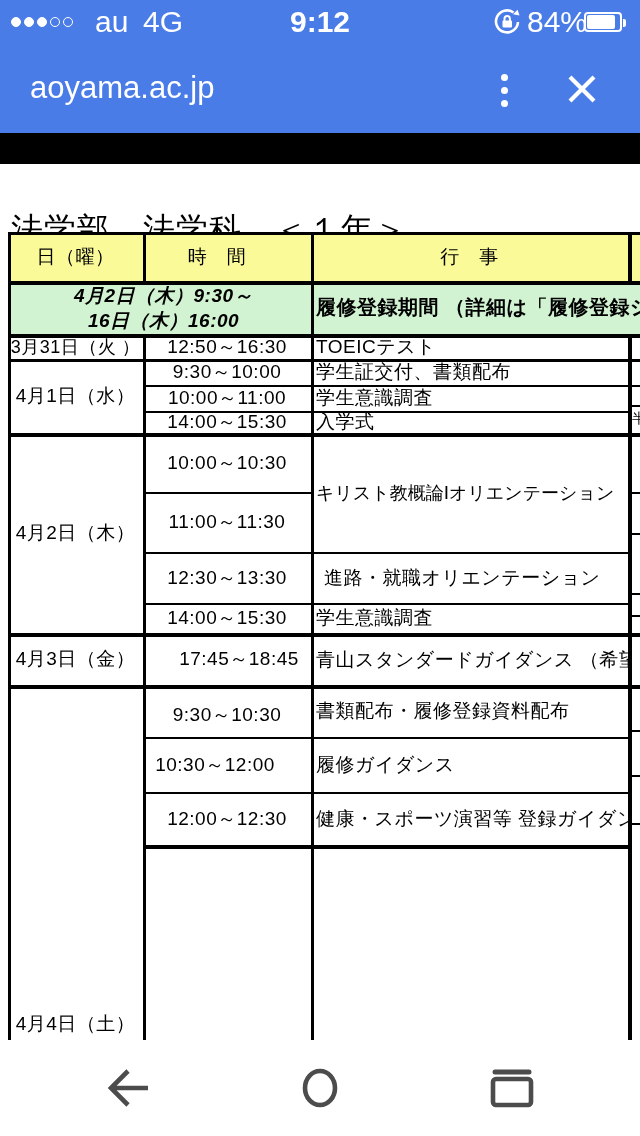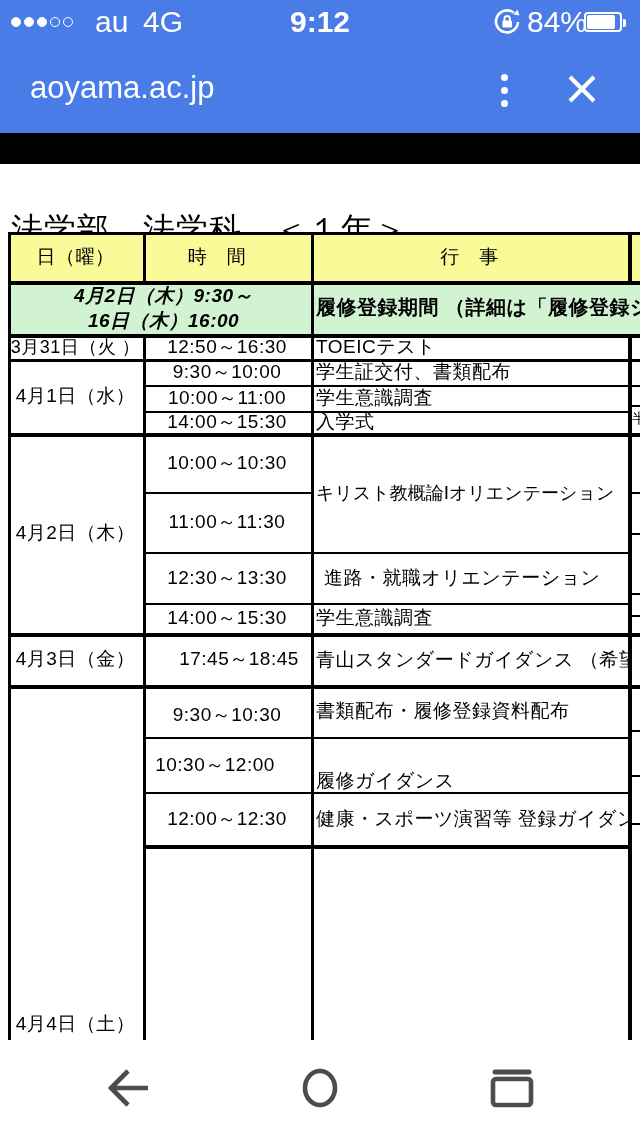--- a/index.html
+++ b/index.html
@@ -164,21 +164,21 @@
     <div class="cell left" style="left:311px;top:439px;width:317px;height:30px;">学生意識調査</div>
 
     <div class="cell center" style="left:8px;top:469px;width:135px;height:52px;">4月3日（金）</div>
     <div class="cell center" style="left:143px;top:469px;width:192px;height:52px;">17:45～18:45</div>
     <div class="cell left multiline" style="left:311px;top:469px;width:317px;height:52px;">青山スタンダードガイダンス
 （希望者のみ）</div>
 
     <div class="cell center" style="left:143px;top:521px;width:168px;height:60px;">9:30～10:30</div>
     <div class="cell left" style="left:311px;top:521px;width:317px;height:52px;">書類配布・履修登録資料配布</div>
     <div class="cell center" style="left:143px;top:573px;width:144px;height:55px;">10:30～12:00</div>
-    <div class="cell left" style="left:311px;top:573px;width:317px;height:55px;margin-top:16px;">履修ガイダンス</div>
+    <div class="cell left" style="left:311px;top:573px;width:317px;height:55px;">履修ガイダンス</div>
     <div class="cell center" style="left:143px;top:628px;width:168px;height:53px;">12:00～12:30</div>
     <div class="cell left multiline" style="left:311px;top:628px;width:317px;height:53px;">健康・スポーツ演習等
 登録ガイダンス</div>
     <div class="cell center" style="left:8px;top:846px;width:135px;height:28px;">4月4日（土）</div>
   </div>
 
   <div class="nav-bar">
     <span class="nav-icon nav-back">
       <svg width="52" height="48" viewBox="0 0 52 48">
         <path d="M10 24 H46 M26 7 L9 24 L26 41" stroke="#4c4c4c" stroke-width="4.6" fill="none"></path>

